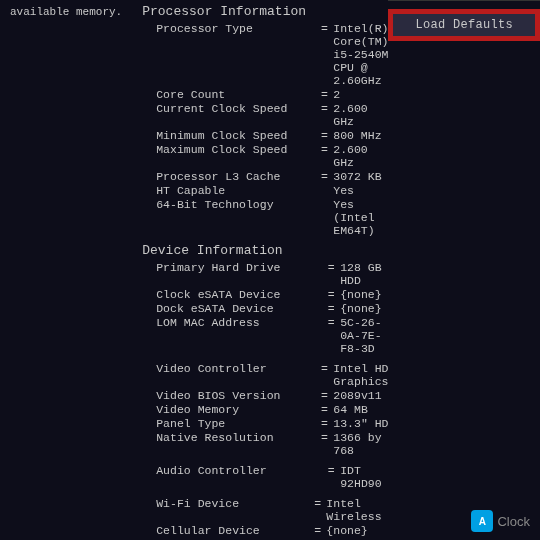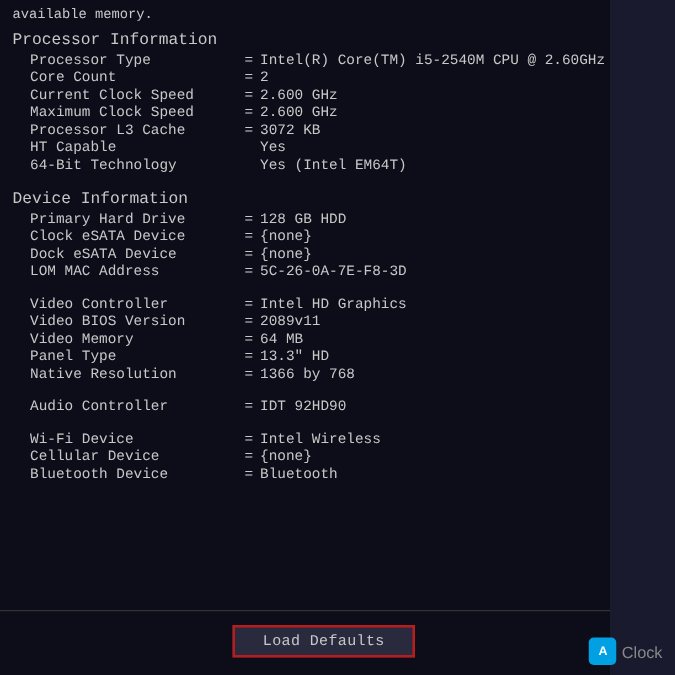--- a/index.html
+++ b/index.html
@@ -7,25 +7,25 @@
       width: 540px;
       height: 540px;
       background: #1a1a2e;
       font-family: 'Courier New', Courier, monospace;
       font-size: 12px;
       color: #c8c8c8;
       overflow: hidden;
       position: relative;
     }
     .screen {
-      width: 488px;
+      width: 540px;
       height: 540px;
       background: #0d0d1a;
       display: flex;
-      flex-direction: column;
+      flex-direction: row;
       padding: 0;
       overflow: hidden;
     }
     .top-bar {
       background: #0d0d1a;
       padding: 6px 10px 2px 10px;
       color: #c8c8c8;
       font-size: 11px;
       border-bottom: none;
     }
@@ -74,28 +74,27 @@
       background: #0d0d1a;
       display: flex;
       align-items: center;
       justify-content: center;
       border-top: 1px solid #333;
       padding-bottom: 4px;
       gap: 20px;
     }
     .load-defaults-btn {
       background: #2a2a3e;
-      border: 2px solid #b91c1c;
+      border: 5px solid #b91c1c;
       color: #c8c8c8;
       padding: 4px 22px;
       font-family: 'Courier New', Courier, monospace;
       font-size: 12px;
       cursor: pointer;
       letter-spacing: 0.3px;
-      margin-left: 30px;
     }
     .avito-watermark {
       position: absolute;
       bottom: 8px;
       right: 10px;
       color: #888;
       font-size: 13px;
       font-family: Arial, sans-serif;
       display: flex;
       align-items: center;
@@ -136,20 +135,25 @@
             <td class="label">Core Count</td>
             <td class="eq">=</td>
             <td class="value">2</td>
           </tr>
           <tr>
             <td class="label">Current Clock Speed</td>
             <td class="eq">=</td>
             <td class="value">2.600 GHz</td>
           </tr>
           <tr>
+            <td class="label">Minimum Clock Speed</td>
+            <td class="eq">=</td>
+            <td class="value">800 MHz</td>
+          </tr>
+          <tr>
             <td class="label">Maximum Clock Speed</td>
             <td class="eq">=</td>
             <td class="value">2.600 GHz</td>
           </tr>
           <tr>
             <td class="label">Processor L3 Cache</td>
             <td class="eq">=</td>
             <td class="value">3072 KB</td>
           </tr>
           <tr>

